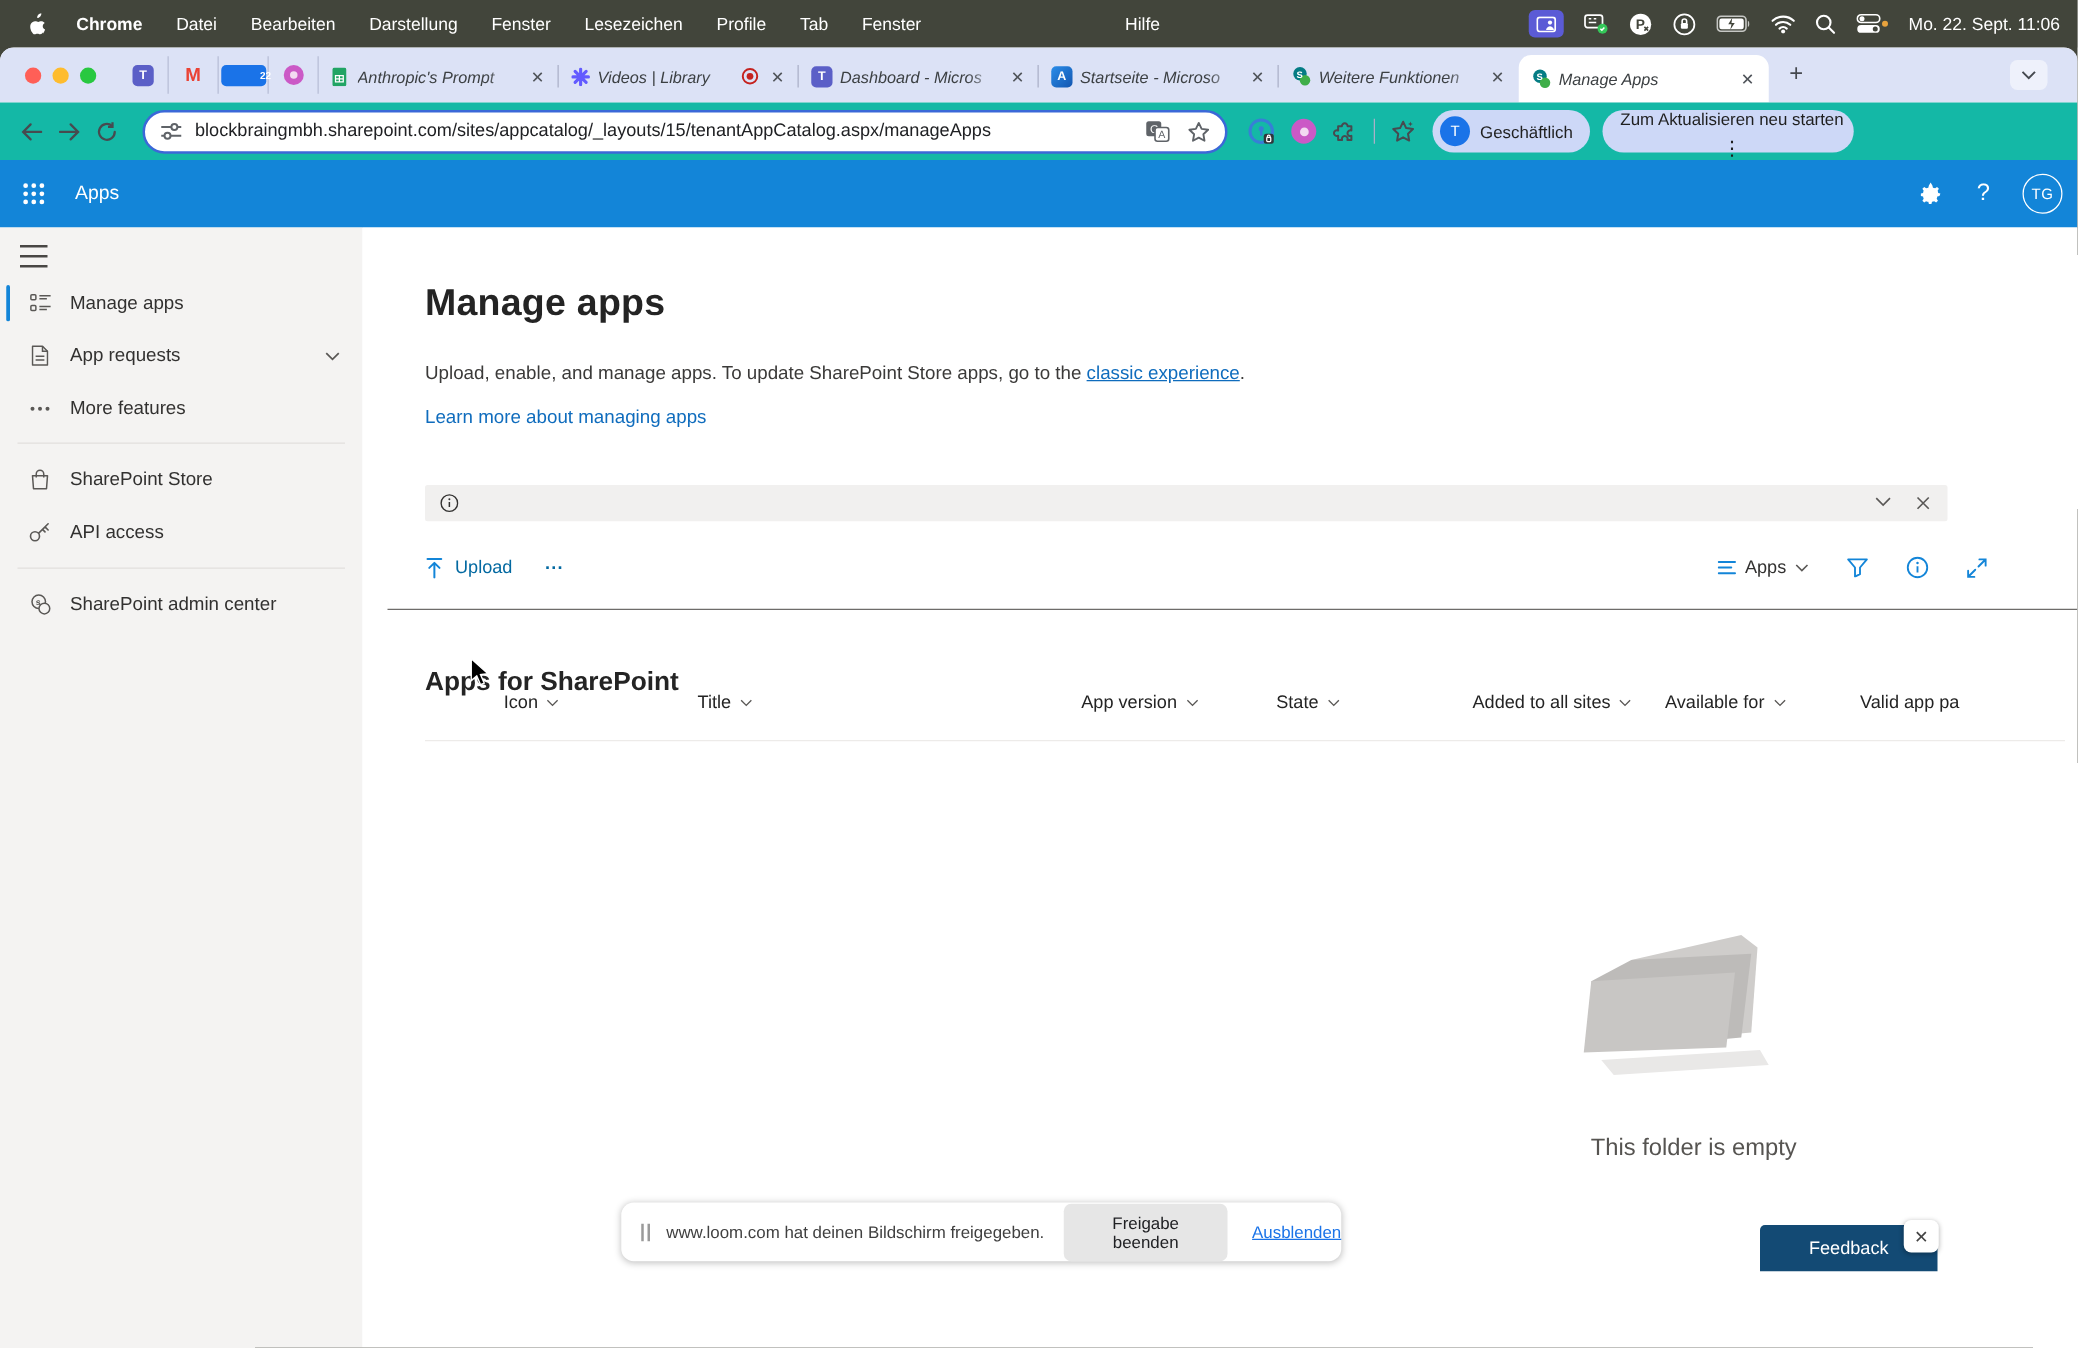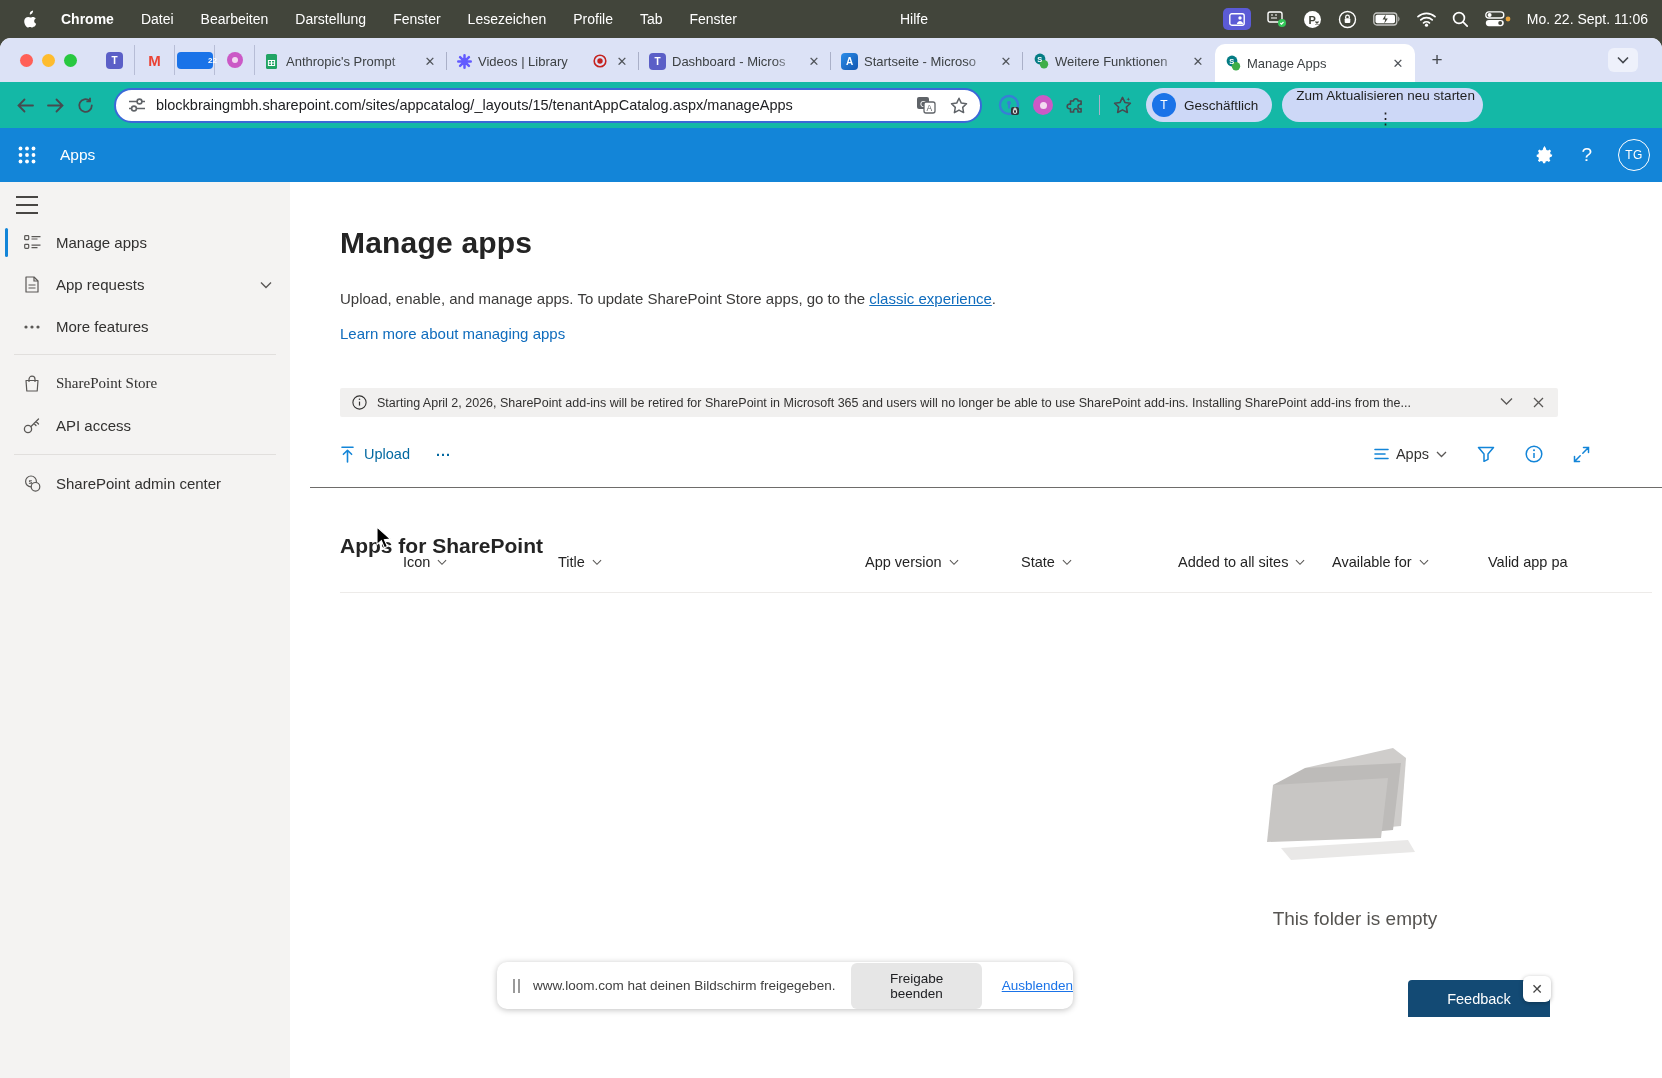--- a/index.html
+++ b/index.html
@@ -32,21 +32,21 @@
   .pin { width:40px; height:30px; display:flex; align-items:center; justify-content:center; border-right:1px solid #b7bdd6; }
   .pin:last-child { border-right:1px solid #b7bdd6; }
   .favsq { width:17px; height:17px; border-radius:4px; display:flex; align-items:center; justify-content:center;
     color:#fff; font-size:10px; font-weight:bold; }
   .teams{background:#5b5fc7;} .cal{background:#1a73e8; font-size:8px;padding-left:36px;} .gmailM{color:#ea4335; font-size:15px; font-weight:bold;}
   .loomdot{ width:16px; height:16px; border-radius:50%; background:#cb59c6; display:flex; align-items:center; justify-content:center;}
   .loomdot i{ width:6px; height:6px; background:#f3d9f1; border-radius:50%; display:block;}
   .tab { height:34px; margin-top:2px; display:flex; align-items:center; padding:0 8px 0 10px; width:192px;
     font-size:13px; color:#3c4043; position:relative; }
   .tab .sep { position:absolute; right:0; top:8px; height:18px; width:1px; background:#aab0c8; }
-  .tab-label { white-space:nowrap; overflow:hidden; flex:1; margin:0 6px; mask-image:linear-gradient(90deg,#000 80%,transparent); }
+  .tab-label { white-space:nowrap; overflow:hidden; flex:1; margin:0 6px; mask-image:linear-gradient(90deg,#000 80%,transparent);font-style:italic; }
   .tab-x { width:18px; height:18px; border-radius:50%; display:flex; align-items:center; justify-content:center;
     font-size:13px; color:#50545a; flex:none; }
   .tab.active { background:#fff; border-radius:10px 10px 0 0; height:38px; margin-top:6px; width:200px; }
   .newtab { width:28px; height:28px; margin-left:8px; display:flex; align-items:center; justify-content:center;
     font-size:19px; color:#45494f; }
   .tabsearch { position:absolute; right:24px; top:10px; width:30px; height:24px; background:#eef1fb;
     border-radius:6px; display:flex; align-items:center; justify-content:center; color:#45494f; }
 
   
   .addrbar { position:absolute; top:44px; left:0; width:1662px; height:46px; background:#14b8a6;
@@ -451,21 +451,21 @@
               <circle cx="2" cy="2" r="1.6" fill="#5a5856"></circle>
               <circle cx="8" cy="2" r="1.6" fill="#5a5856"></circle>
               <circle cx="14" cy="2" r="1.6" fill="#5a5856"></circle>
             </svg>
         </span>
         <span>More features</span>
       </div>
 
       <div class="sdivider" style="top:172px;"></div>
 
-      <div class="sitem" style="top:181px;font-family:Liberation Serif, serif;">
+      <div class="sitem" style="top:181px;">
         <span class="sic">
           <svg width="16" height="17" viewBox="0 0 16 17">
               <path d="M2 5.5h12l-.8 10.5H2.8z" fill="none" stroke="#5a5856" stroke-width="1.2" stroke-linejoin="round"></path>
               <path d="M5 7V4.2a3 3 0 0 1 6 0V7" fill="none" stroke="#5a5856" stroke-width="1.2"></path>
             </svg>
         </span>
         <span>SharePoint Store</span>
       </div>
 
       <div class="sitem" style="top:223px;">
@@ -500,21 +500,20 @@
       <a class="learn">Learn more about managing apps</a>
 
       <div class="banner">
         <span class="bic">
           <svg width="15" height="15" viewBox="0 0 15 15">
               <circle cx="7.5" cy="7.5" r="6.6" fill="none" stroke="#323130" stroke-width="1.1"></circle>
               <path d="M7.5 6.6v4" stroke="#323130" stroke-width="1.2"></path>
               <circle cx="7.5" cy="4.3" r="0.8" fill="#323130"></circle>
             </svg>
         </span>
-        <span class="btext nowrap">Starting April 2, 2026, SharePoint add-ins will be retired for SharePoint in Microsoft 365 and users will no longer be able to use SharePoint add-ins. Installing SharePoint add-ins from the...</span>
         <span class="bctrl">
           <span>
             <svg width="13" height="9" viewBox="0 0 13 9">
                 <path d="M1 1.5l5.5 5.5L12 1.5" fill="none" stroke="#5a5856" stroke-width="1.3"></path>
               </svg>
           </span>
           <span>
             <svg width="11" height="11" viewBox="0 0 11 11">
                 <path d="M1 1l9 9M10 1l-9 9" stroke="#5a5856" stroke-width="1.3"></path>
               </svg>

